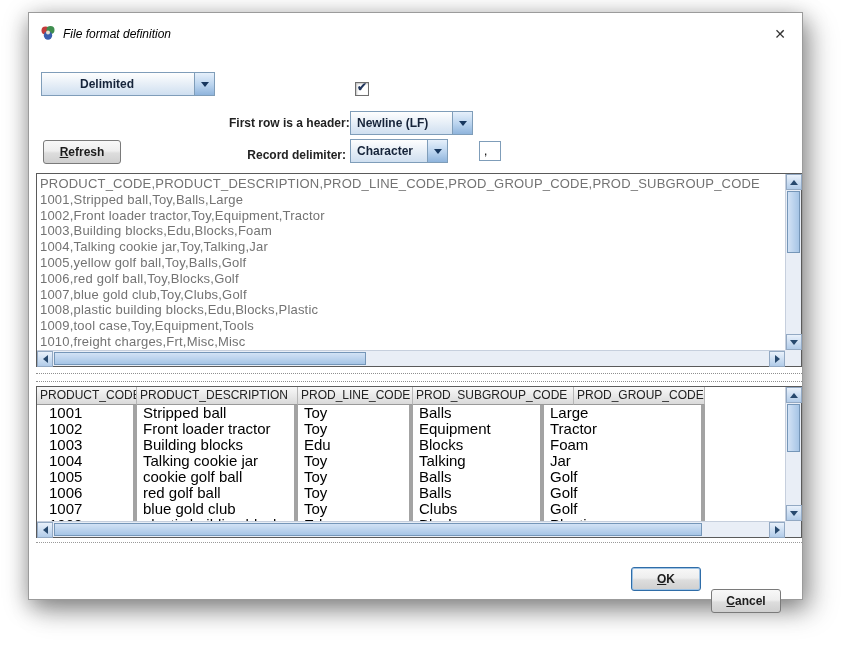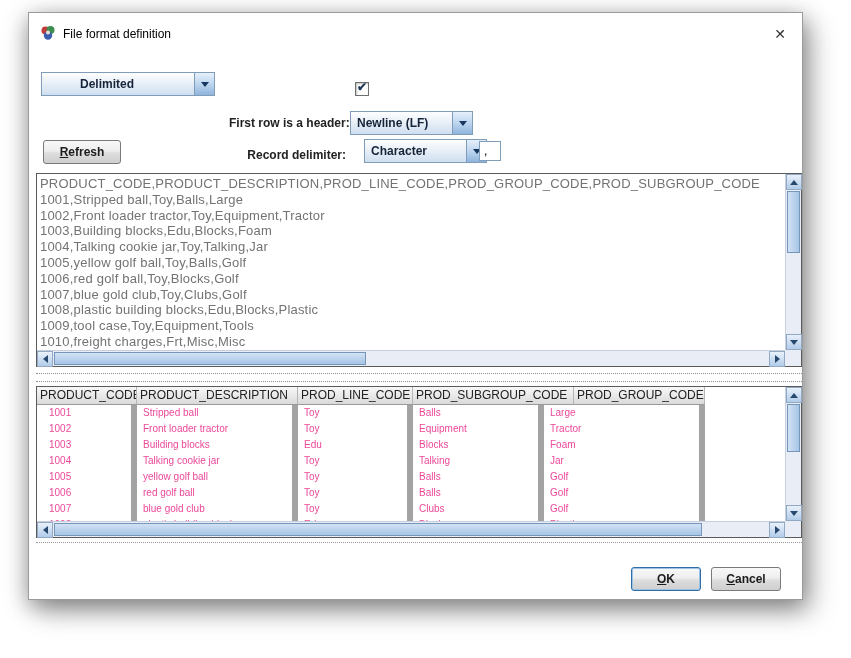--- a/index.html
+++ b/index.html
@@ -5,21 +5,21 @@
   * { margin:0; padding:0; box-sizing:border-box; }
   html,body { width:851px; height:658px; background:#ffffff; font-family:"Liberation Sans", sans-serif; overflow:hidden; }
 
   .window { position:absolute; left:28px; top:12px; width:775px; height:588px; background:#fff;
             border:1px solid #9b9b9b;
             box-shadow: 0 6px 22px rgba(0,0,0,.40), 10px 12px 26px rgba(0,0,0,.22); }
 
   
   .titlebar { position:absolute; top:0; left:0; right:0; height:40px; background:#fff; }
   .app-icon { position:absolute; left:11px; top:12px; width:16px; height:16px; }
-  .title { position:absolute; left:34px; top:14px; font-size:12px; color:#000; }
+  .title { position:absolute; left:34px; top:14px; font-size:12px; color:#000;font-style:italic; }
   .close { position:absolute; right:12px; top:11px; width:20px; height:20px; text-align:center; line-height:20px;
            font-size:14px; color:#333; cursor:pointer; }
 
   .content { position:absolute; top:40px; left:0; right:0; bottom:0; }
 
   
   .lbl { position:absolute; font-size:12px; font-weight:bold; color:#222; height:16px; line-height:16px; white-space:nowrap;margin-top:32px; }
   .first-row-lbl { left:200px; top:30px; }
   .record-lbl { left:140px; top:62px; width:177px; text-align:right; }
   .column-lbl { left:140px; top:90px; width:177px; text-align:center; }
@@ -28,40 +28,40 @@
   .combo { position:absolute; height:24px; border:1px solid #7f9db9;
            background:linear-gradient(#fefefe,#cfdff0); display:flex; align-items:stretch; cursor:pointer; }
   .combo-text { flex:1; padding-left:6px; font-size:12px; font-weight:bold; color:#16243a;
                 line-height:22px; white-space:nowrap; overflow:hidden; }
   .combo-arrow { width:20px; border-left:1px solid #7f9db9;
                  background:linear-gradient(#e6f0fb 0%, #b9d3ee 55%, #8fb4dc 100%);
                  display:flex; align-items:center; justify-content:center; }
   .tri-down { width:0; height:0; border-left:4px solid transparent; border-right:4px solid transparent; border-top:5px solid #17375e; }
   .format-combo { left:12px; top:19px; width:174px;padding-left:32px; }
   .record-combo { left:321px; top:58px; width:123px; }
-  .column-combo { left:335px; top:86px; width:123px; }
+  .column-combo { left:321px; top:86px; width:98px; }
 
   
   .checkbox { position:absolute; left:326px; top:29px; width:14px; height:14px; background:#fff;
               border:1px solid #6f6f6f; box-shadow: inset 1px 1px 2px rgba(0,0,0,.25); cursor:pointer; }
   .checkbox .check { display:none; position:absolute; left:1px; top:-3px; font-size:12px; color:#20355c; font-weight:bold; }
   .checkbox.checked .check { display:block; }
 
   
   .char-field { position:absolute; left:450px; top:88px; width:22px; height:20px; border:1px solid #7f9db9;
                 font-size:12px; padding-left:4px; font-family:"Liberation Sans", sans-serif; }
 
   
   .btn { position:absolute; height:24px; border:1px solid #7a7a7a; border-radius:3px;
          background:linear-gradient(#f8f8f8 0%, #eeeeee 45%, #dddddd 55%, #cfcfcf 100%);
          font-size:12px; font-weight:bold; color:#1c1c1c; cursor:pointer;
          font-family:"Liberation Sans", sans-serif; }
   .btn-refresh { left:14px; top:87px; width:78px; }
   .btn-ok { left:602px; top:514px; width:70px; border:1px solid #2f6da8; box-shadow: inset 0 0 0 1px #9dc2e4; text-align: center; }
-  .btn-cancel { left:682px; top:514px; width:70px; }
+  .btn-cancel { left:682px; top:536px; width:70px; }
   .mn { display:inline-block; }
   .mn::first-letter { text-decoration:underline; }
 
   
   .raw-panel { position:absolute; left:7px; top:120px; width:766px; height:194px; border:1px solid #5a5a5a; background:#fff; }
   .raw-lines { position:absolute; left:0; top:0; right:16px; bottom:16px; overflow:hidden; padding:2px 0 0 3px; cursor:text; }
   .raw-line { font-size:13px; line-height:15.8px; letter-spacing:.2px; white-space:nowrap; color:#737373; }
 
   
   .vscroll { position:absolute; top:0; right:0; bottom:16px; width:16px; background:#e9eef6; border-left:1px solid #c6cfdd; }
@@ -88,22 +88,22 @@
   .bottom-dots { position:absolute; left:7px; top:489px; width:766px; height:0; border-top:1px dotted #9a9a9a; }
 
   
   .table-panel { position:absolute; left:7px; top:333px; width:766px; height:152px; border:1px solid #5a5a5a; background:#fff; }
   .table-view { position:absolute; left:0; top:0; right:16px; bottom:16px; overflow:hidden; }
   .thead { display:flex; height:18px; }
   .th { height:18px; line-height:17px; font-size:12px; color:#222;
         background:linear-gradient(#f8f8f8,#dadada); border-right:1px solid #b6b6b6; border-bottom:1px solid #9a9a9a;
         padding-left:3px; white-space:nowrap; overflow:hidden; cursor:pointer; }
   .tr { display:flex; height:16px; cursor:default; }
-  .td { height:16px; line-height:16px; font-size:10px; color:#ec4899; padding-left:6px;
-        border-right:6px solid #a3a3a3; white-space:nowrap; overflow:hidden; }
+  .td { height:16px; line-height:16px; font-size:15px; color:#000000; padding-left:6px;
+        border-right:4px solid #a3a3a3; white-space:nowrap; overflow:hidden; }
   .c0{width:100px}.c1{width:161px}.c2{width:115px}.c3{width:131px}.c4{width:161px}
   .td.c0 { padding-left:12px; }
 </style>
 </head>
 <body>
 
 <div class="window">
 
   <div class="titlebar">
     <span class="app-icon">
@@ -223,21 +223,21 @@
             </div>
             <div class="tr">
               <div class="td c0">1004</div>
               <div class="td c1">Talking cookie jar</div>
               <div class="td c2">Toy</div>
               <div class="td c3">Talking</div>
               <div class="td c4">Jar</div>
             </div>
             <div class="tr">
               <div class="td c0">1005</div>
-              <div class="td c1">yellow golf ball</div>
+              <div class="td c1">cookie golf ball</div>
               <div class="td c2">Toy</div>
               <div class="td c3">Balls</div>
               <div class="td c4">Golf</div>
             </div>
             <div class="tr">
               <div class="td c0">1006</div>
               <div class="td c1">red golf ball</div>
               <div class="td c2">Toy</div>
               <div class="td c3">Balls</div>
               <div class="td c4">Golf</div>

